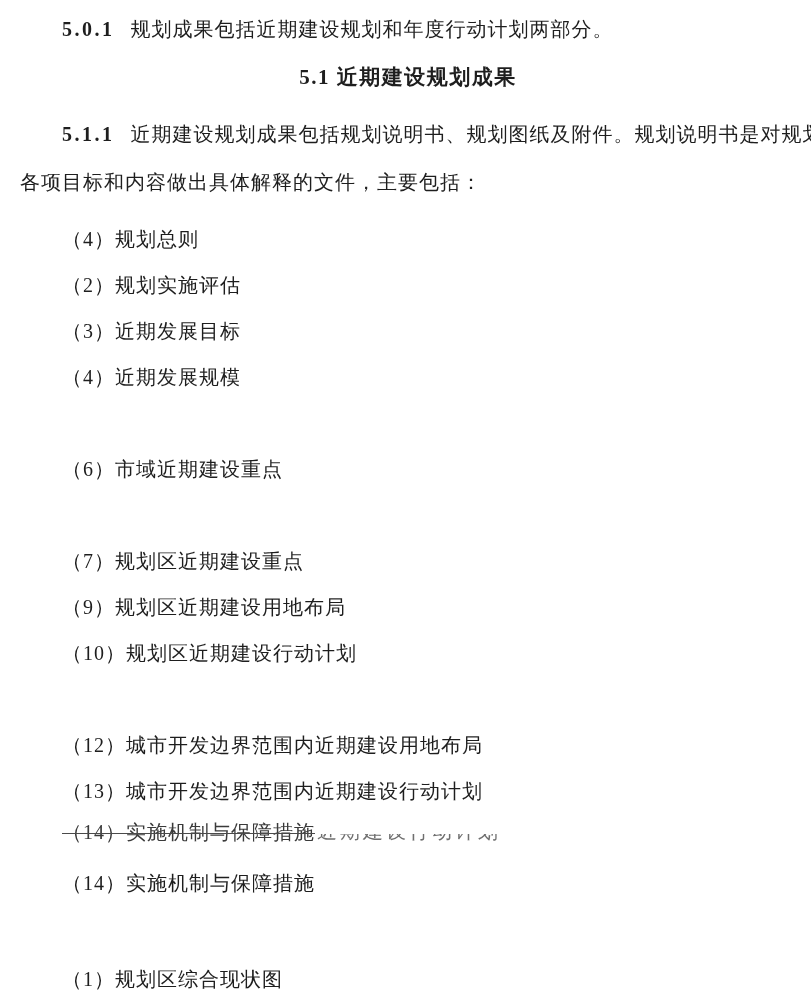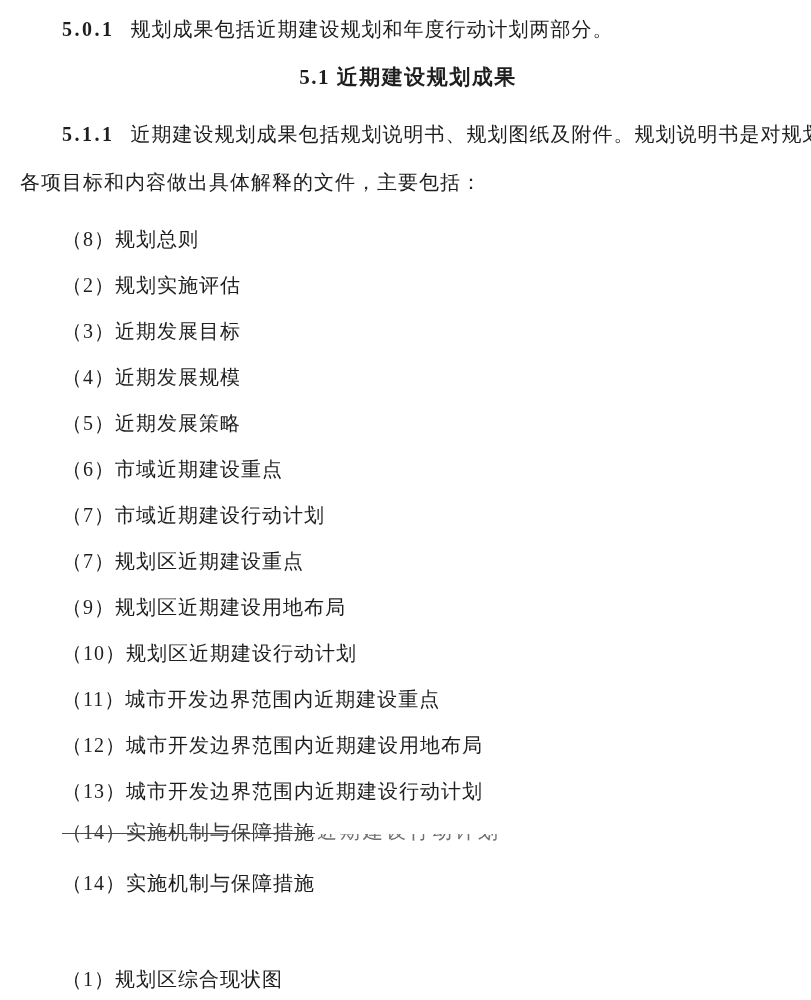--- a/index.html
+++ b/index.html
@@ -74,31 +74,28 @@
     <span class="clause-num">5.0.1</span><span>规划成果包括近期建设规划和年度行动计划两部分。</span>
   </p>
 
   <h2 class="line heading" style="top:65px">5.1 近期建设规划成果</h2>
 
   <p class="line indent-1" style="top:122px">
     <span class="clause-num">5.1.1</span><span>近期建设规划成果包括规划说明书、规划图纸及附件。规划说明书是对规划的</span>
   </p>
   <p class="line flush" style="top:170px">各项目标和内容做出具体解释的文件，主要包括：</p>
 
-  <p class="line indent-1" style="top:227px">（8）规划总则</p>
+  <p class="line indent-1" style="top:227px">（4）规划总则</p>
   <p class="line indent-1" style="top:273px">（2）规划实施评估</p>
   <p class="line indent-1" style="top:319px">（3）近期发展目标</p>
   <p class="line indent-1" style="top:365px">（4）近期发展规模</p>
-  <p class="line indent-1" style="top:411px">（5）近期发展策略</p>
   <p class="line indent-1" style="top:457px">（6）市域近期建设重点</p>
-  <p class="line indent-1" style="top:503px">（7）市域近期建设行动计划</p>
   <p class="line indent-1" style="top:549px">（7）规划区近期建设重点</p>
   <p class="line indent-1" style="top:595px">（9）规划区近期建设用地布局</p>
   <p class="line indent-1" style="top:641px">（10）规划区近期建设行动计划</p>
-  <p class="line indent-1" style="top:687px">（11）城市开发边界范围内近期建设重点</p>
   <p class="line indent-1" style="top:733px">（12）城市开发边界范围内近期建设用地布局</p>
   <p class="line indent-1" style="top:779px">（13）城市开发边界范围内近期建设行动计划</p>
 
   <p class="line indent-1" style="top:820px">
     <span class="artifact-main">（14）实施机制与保障措施</span><span class="ghost-clip"><span class="ghost-inner">近期建设行动计划</span></span>
   </p>
 
   <p class="line indent-1" style="top:871px">（14）实施机制与保障措施</p>
 
 

